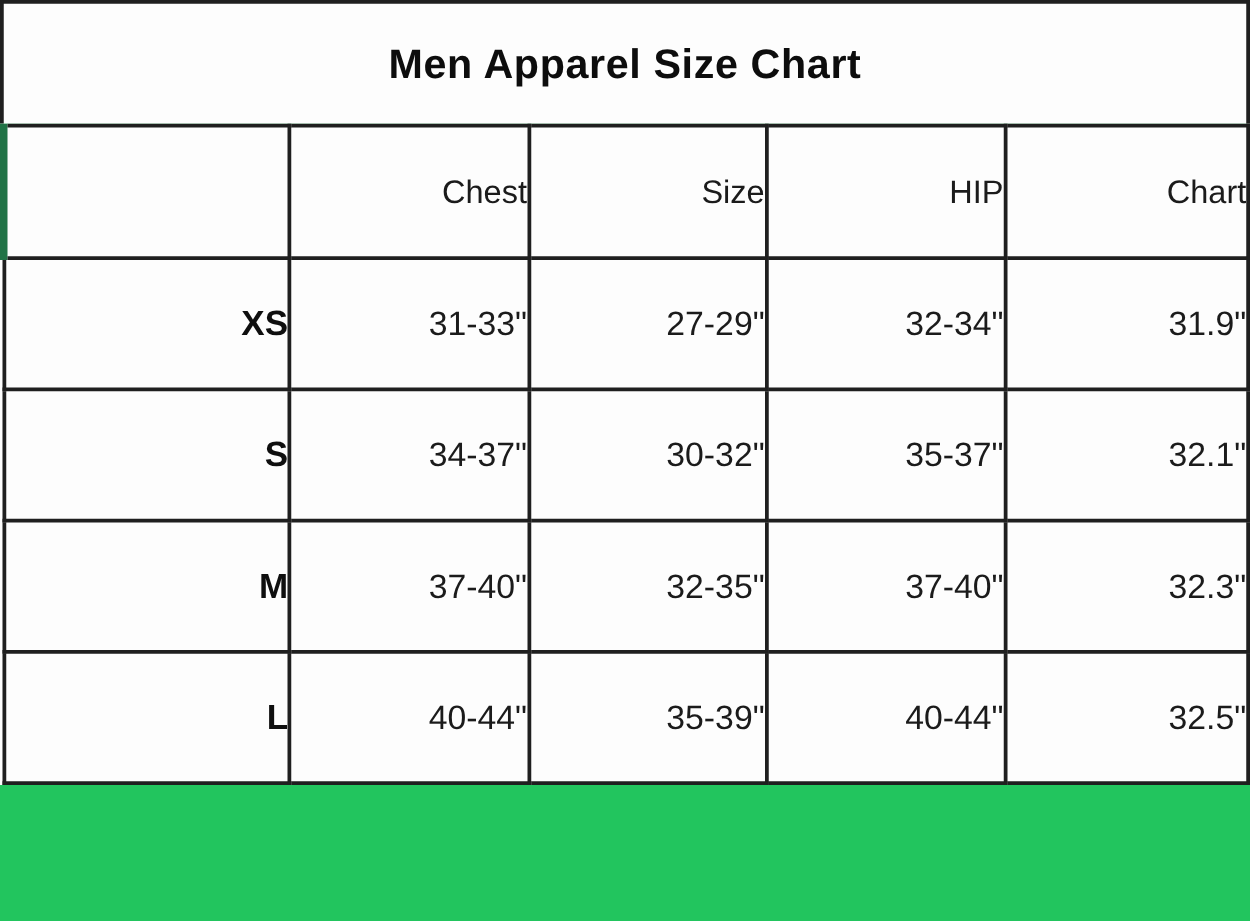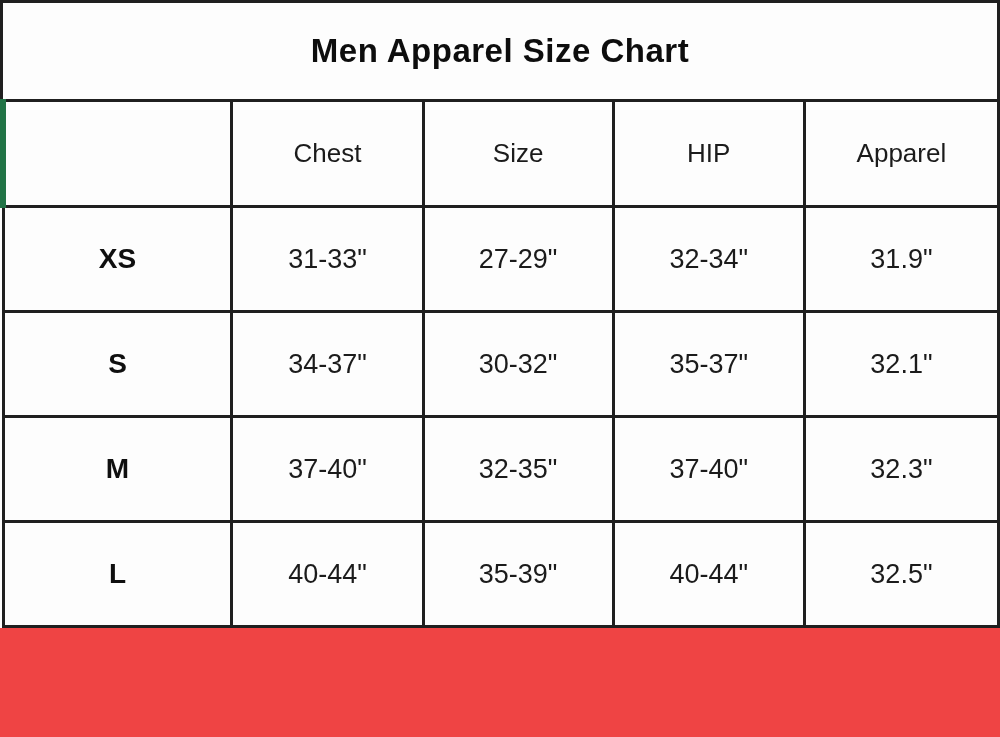--- a/index.html
+++ b/index.html
@@ -6,21 +6,21 @@
     margin: 0;
     padding: 0;
     background: #e9e9e9;
     font-family: "Liberation Sans", sans-serif;
   }
   .page {
     position: relative;
     width: 1000px;
     height: 737px;
     margin: 0 auto;
-    background: #ef4444;
+    background: #22c55e;
     box-sizing: border-box;
     overflow: hidden;
   }
   .title-box {
     box-sizing: border-box;
     height: 99px;
     border: 3px solid #1f1f1f;
     border-bottom: none;
     display: flex;
     align-items: center;
@@ -34,21 +34,21 @@
   table.size-table {
     width: 1000px;
     border-collapse: collapse;
     table-layout: fixed;
     background: #fdfdfd;
   }
   table.size-table td,
   table.size-table th {
     box-sizing: border-box;
     border: 3px solid #1f1f1f;
-    text-align: center;
+    text-align: right;
     vertical-align: middle;
     padding: 0;
     color: #1b1b1b;
     font-size: 27px;
     font-weight: normal;
     height: 105px;
     overflow: hidden;
   }
   table.size-table tr.header-row th {
     height: 106px;
@@ -79,21 +79,21 @@
       <col style="width:19.2%">
       <col style="width:19.5%">
     </colgroup>
 
     <tbody>
         <tr class="header-row">
       <th class="corner"></th>
       <th>Chest</th>
       <th>Size</th>
       <th>HIP</th>
-      <th>Apparel</th>
+      <th>Chart</th>
     </tr>
 
     <tr>
       <td class="size-label">XS</td>
       <td>31-33"</td>
       <td>27-29"</td>
       <td>32-34"</td>
       <td>31.9"</td>
     </tr>
 

